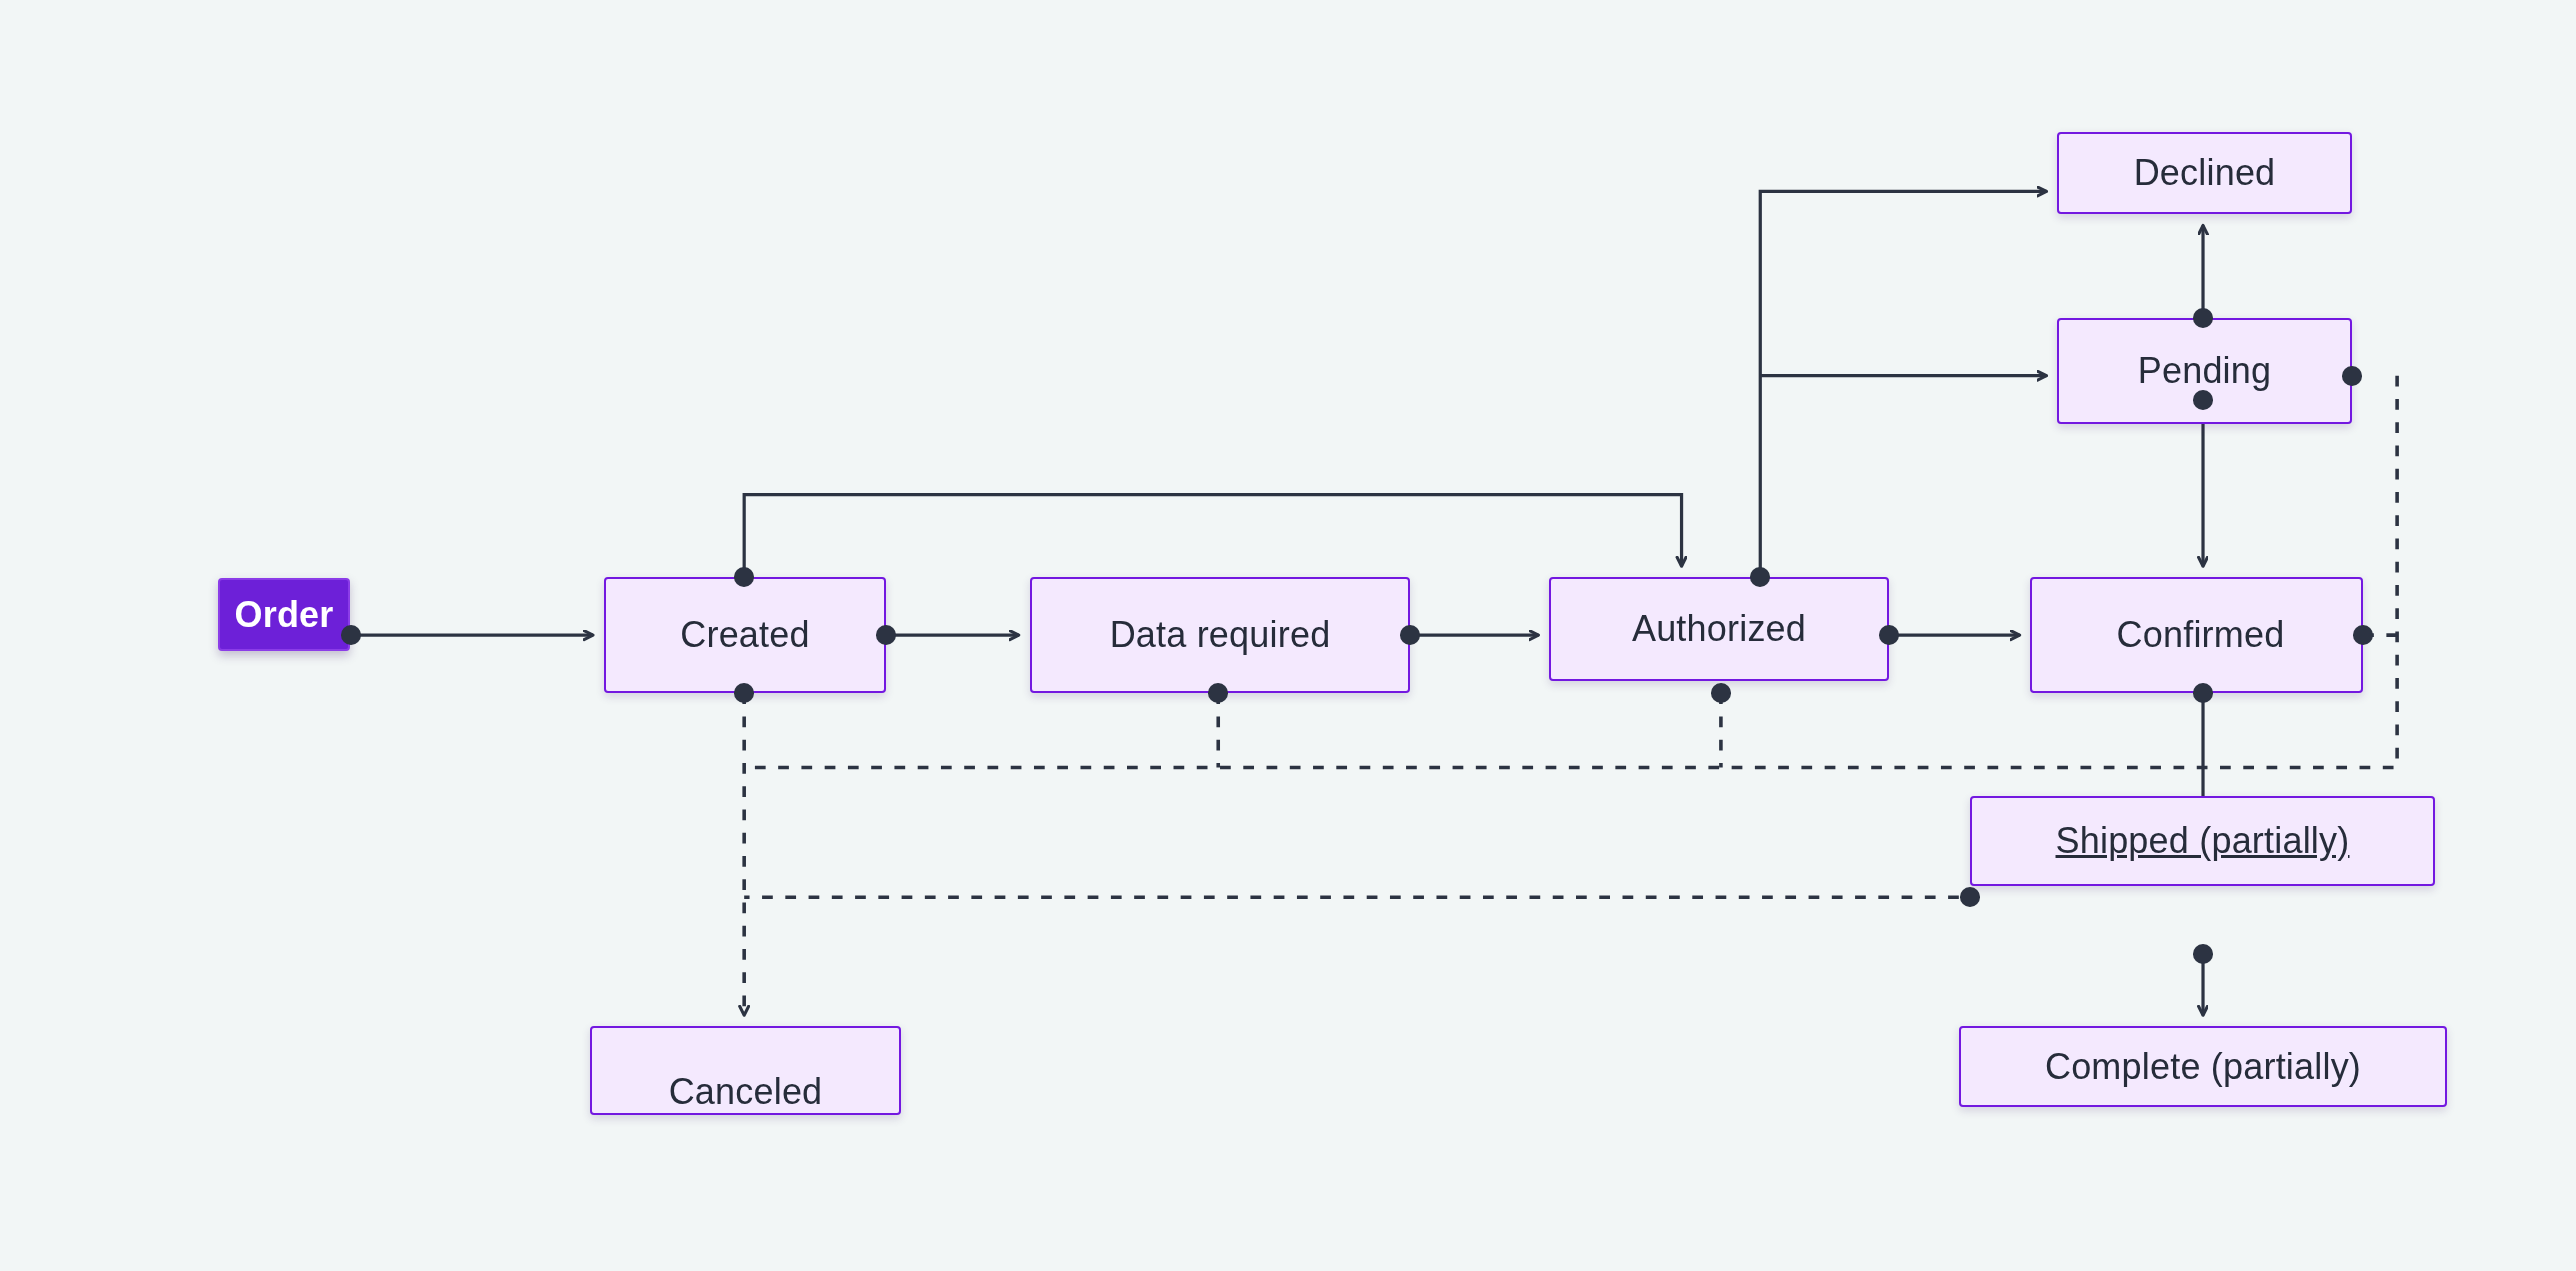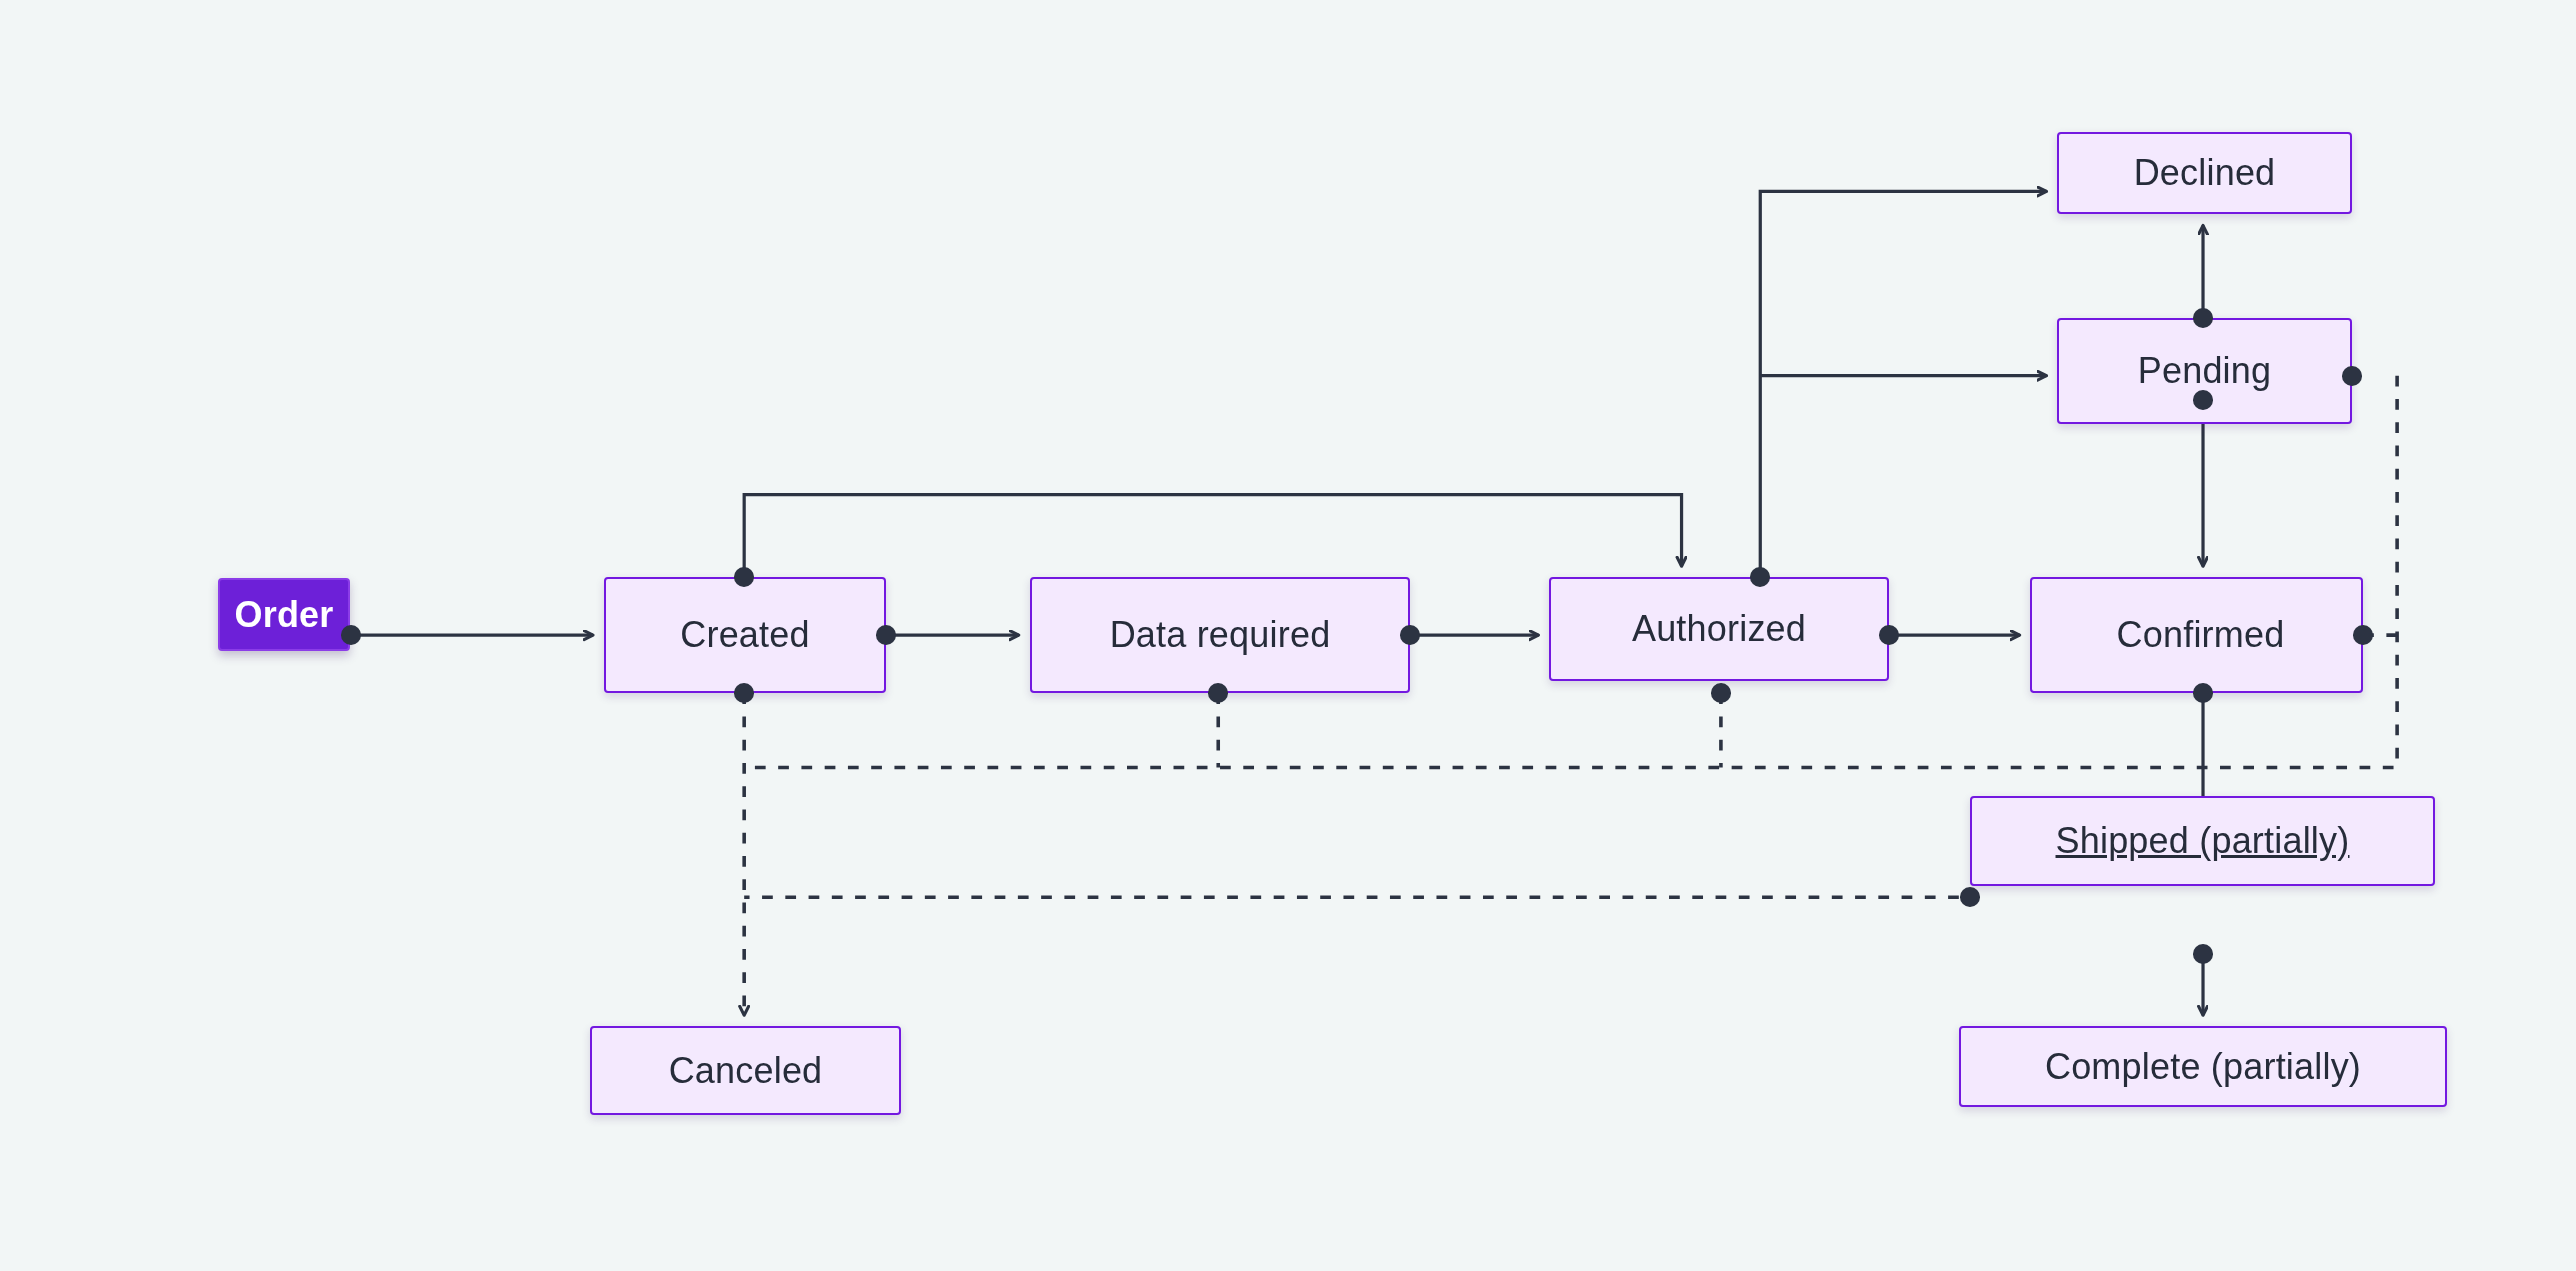--- a/index.html
+++ b/index.html
@@ -107,21 +107,21 @@
       </div>
       <div class="node" style="left: 2057px; top: 318px; width: 295px; height: 106px;">
         <span>Pending</span>
       </div>
       <div class="node" style="left: 1970px; top: 796px; width: 465px; height: 90px; text-decoration: underline;">
         <span>Shipped (partially)</span>
       </div>
       <div class="node" style="left: 1959px; top: 1026px; width: 488px; height: 81px;">
         <span>Complete (partially)</span>
       </div>
-      <div class="node" style="left: 590px; top: 1026px; width: 311px; height: 89px;">
+      <div class="node" style="left: 590px; top: 1026px; width: 311px; height: 89px; align-items: flex-end;">
         <span>Canceled</span>
       </div>
     </div>
   <div id="port-layer">
       <div class="port" style="left: 351px; top: 635px;"></div>
       <div class="port" style="left: 744px; top: 577px;"></div>
       <div class="port" style="left: 886px; top: 635px;"></div>
       <div class="port" style="left: 744px; top: 693px;"></div>
       <div class="port" style="left: 1410px; top: 635px;"></div>
       <div class="port" style="left: 1218px; top: 693px;"></div>

